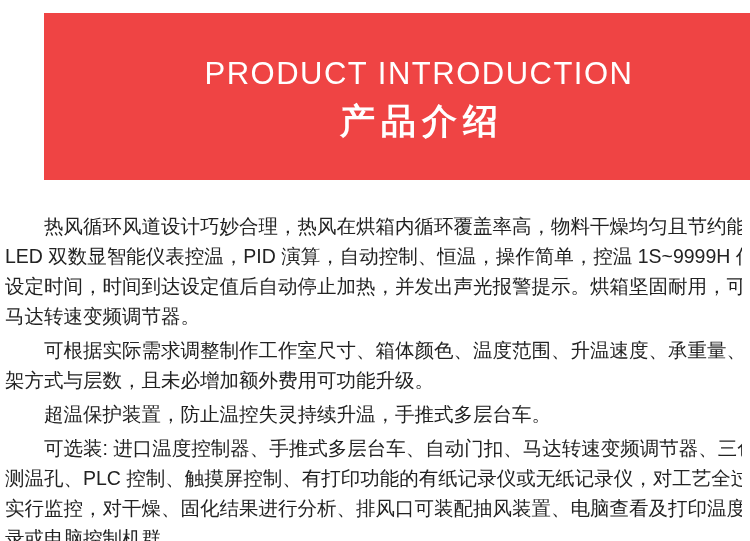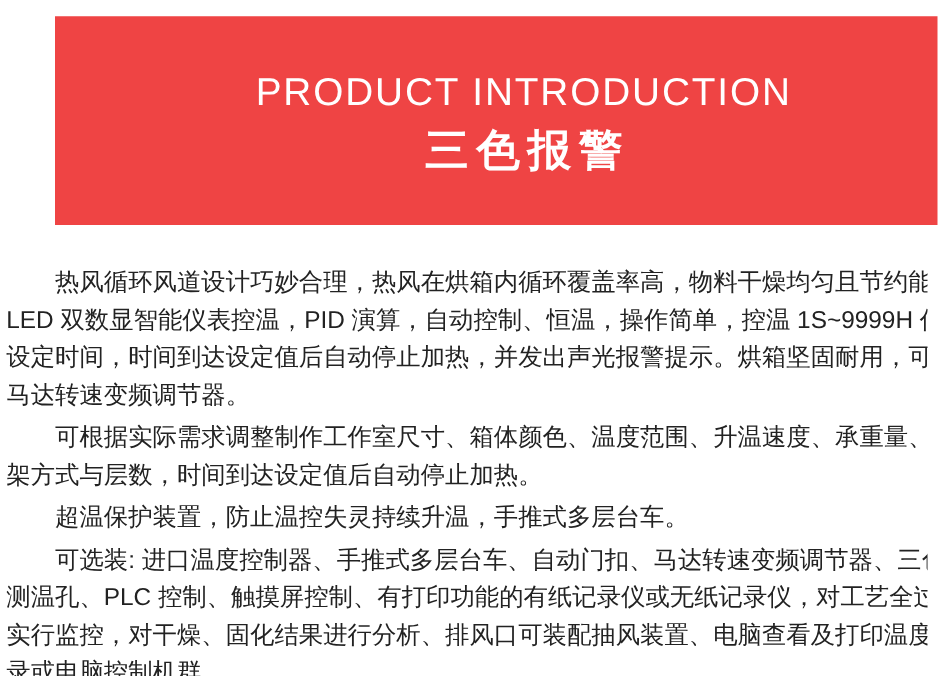--- a/index.html
+++ b/index.html
@@ -55,33 +55,33 @@
   }
   .line.first {
     text-indent: 2em;
   }
 </style>
 </head>
 <body>
 
 <div class="banner">
   <div class="title-en">PRODUCT INTRODUCTION</div>
-  <div class="title-zh">三色报警</div>
+  <div class="title-zh">产品介绍</div>
 </div>
 
 <div class="content">
   <div class="para">
     <div class="line first">热风循环风道设计巧妙合理，热风在烘箱内循环覆盖率高，物料干燥均匀且节约能源</div>
     <div class="line">LED 双数显智能仪表控温，PID 演算，自动控制、恒温，操作简单，控温 1S~9999H 任意</div>
     <div class="line">设定时间，时间到达设定值后自动停止加热，并发出声光报警提示。烘箱坚固耐用，可 24</div>
     <div class="line">马达转速变频调节器。</div>
   </div>
   <div class="para">
     <div class="line first">可根据实际需求调整制作工作室尺寸、箱体颜色、温度范围、升温速度、承重量、搁</div>
-    <div class="line">架方式与层数，时间到达设定值后自动停止加热。</div>
+    <div class="line">架方式与层数，且未必增加额外费用可功能升级。</div>
   </div>
   <div class="para">
     <div class="line first">超温保护装置，防止温控失灵持续升温，手推式多层台车。</div>
   </div>
   <div class="para">
     <div class="line first">可选装: 进口温度控制器、手推式多层台车、自动门扣、马达转速变频调节器、三色报警、</div>
     <div class="line">测温孔、PLC 控制、触摸屏控制、有打印功能的有纸记录仪或无纸记录仪，对工艺全过程</div>
     <div class="line">实行监控，对干燥、固化结果进行分析、排风口可装配抽风装置、电脑查看及打印温度记</div>
     <div class="line">录或电脑控制机群。</div>
   </div>

